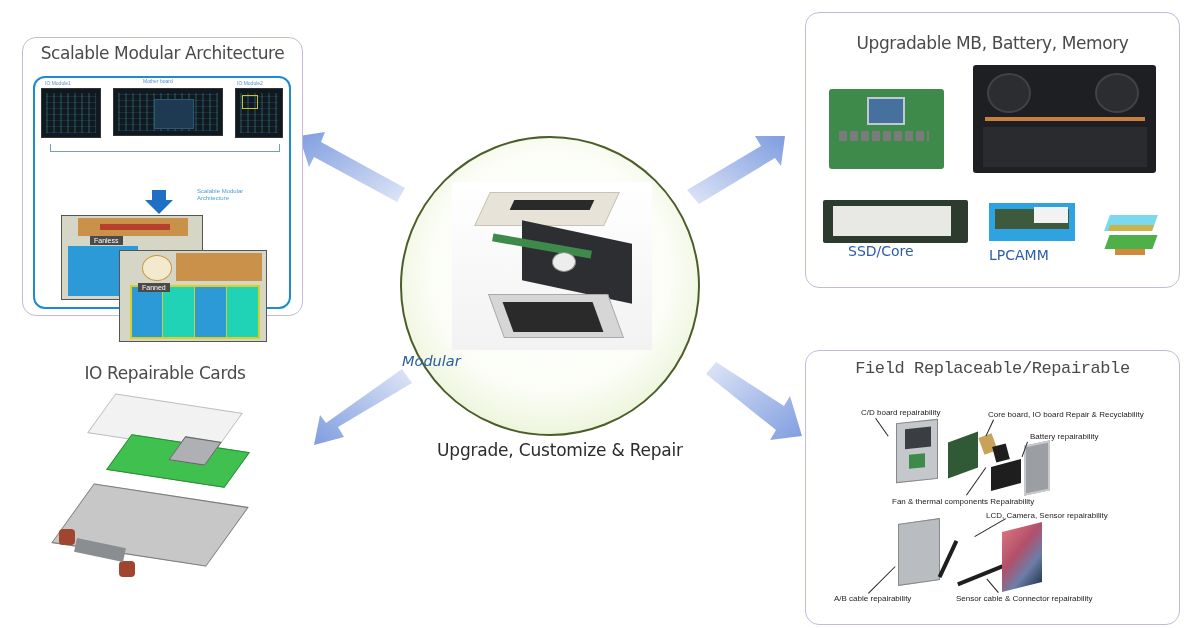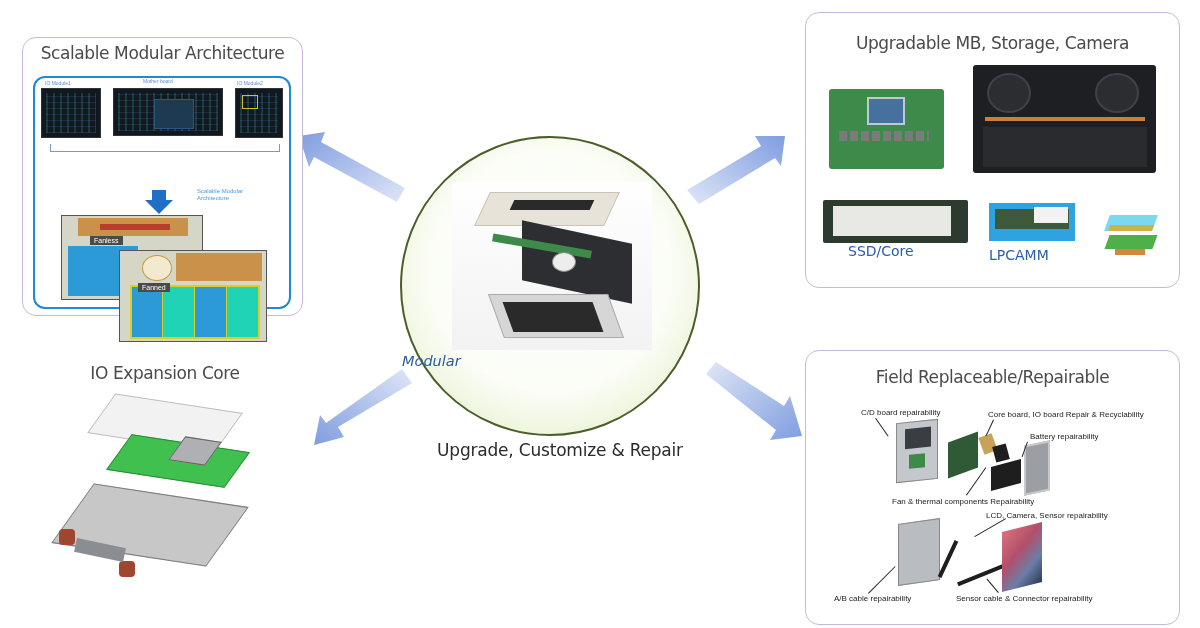--- a/index.html
+++ b/index.html
@@ -59,21 +59,21 @@
   #p-tr { left: 805px; top: 12px; width: 375px; height: 276px; }
   #p-tr .panel-title { top: 20px; }
   .img-box { position: absolute; }
   .caption-blue {
     position: absolute; font-family: "DejaVu Sans", sans-serif;
     font-size: 14px; color: #2b5da8; white-space: nowrap;
   }
 
   
   #p-br { left: 805px; top: 350px; width: 375px; height: 275px; }
-  #p-br .panel-title { top: 16px; }
+  #p-br .panel-title { top: 8px; font-family: Liberation Mono, monospace; }
   .anno { position: absolute; font-size: 8px; color: #222; white-space: nowrap; }
   .leader { position: absolute; height: 1px; background: #222; transform-origin: 0 0; }
 
   
   #io-title {
     position: absolute; left: 40px; top: 363px; width: 250px; text-align: center;
     font-family: "DejaVu Sans", sans-serif; font-size: 17px; letter-spacing: -0.4px; color: #4a4a4a;
   }
 
   
@@ -179,21 +179,21 @@
       <div class="battery-cell" style="left:12px;top:36px;width:30px;height:50px;background:#2d9ad8"></div>
       <div class="battery-cell" style="left:43px;top:36px;width:31px;height:50px;background:#20d3b6"></div>
       <div class="battery-cell" style="left:75px;top:36px;width:31px;height:50px;background:#2d9ad8"></div>
       <div class="battery-cell" style="left:107px;top:36px;width:31px;height:50px;background:#20d3b6"></div>
       <div class="chassis-tag" style="left:18px;top:32px">Fanned</div>
     </div>
   </div>
 </div>
 
 <div class="panel" id="p-tr">
-  <div class="panel-title">Upgradable MB, Storage, Camera</div>
+  <div class="panel-title">Upgradable MB, Battery, Memory</div>
 
   <div class="img-box" style="left:23px;top:76px;width:115px;height:80px;background:#3d8a4a;border-radius:3px">
     <div style="position:absolute;left:38px;top:8px;width:38px;height:28px;background:#46709e;border:2px solid #c2c8d0"></div>
     <div style="position:absolute;left:10px;top:42px;width:90px;height:10px;background:repeating-linear-gradient(90deg,#7b7b7b 0 8px,#3d8a4a 8px 11px)"></div>
   </div>
   <div class="img-box" style="left:167px;top:52px;width:183px;height:108px;background:#1e1f22;border-radius:3px">
     <div style="position:absolute;left:14px;top:8px;width:44px;height:40px;border-radius:50%;background:#2c2d31;border:2px solid #404247"></div>
     <div style="position:absolute;left:122px;top:8px;width:44px;height:40px;border-radius:50%;background:#2c2d31;border:2px solid #404247"></div>
     <div style="position:absolute;left:12px;top:52px;width:160px;height:4px;background:#c9803e"></div>
     <div style="position:absolute;left:10px;top:62px;width:164px;height:40px;background:#2a2b2f"></div>
@@ -227,21 +227,21 @@
     <div style="position:absolute;left:100px;top:70px;width:24px;height:20px;border-radius:50%;background:#ededed;border:1px solid #888"></div>
     <div style="position:absolute;left:44px;top:112px;width:120px;height:44px;background:#d6d6d6;transform:skewX(20deg);border:1px solid #aaa"></div>
     <div style="position:absolute;left:56px;top:120px;width:90px;height:30px;background:#2a2a2a;transform:skewX(20deg)"></div>
   </div>
   <div class="center-caption">
     <div>Modular</div>
   </div>
 </div>
 <div id="tagline">Upgrade, Customize &amp; Repair</div>
 
-<div id="io-title">IO Expansion Core</div>
+<div id="io-title">IO Repairable Cards</div>
 <div style="position:absolute;left:55px;top:395px;width:210px;height:185px">
   <div style="position:absolute;left:40px;top:8px;width:140px;height:40px;background:#f2f2f2;border:1px solid #bdbdbd;transform:skewX(-30deg) rotate(8deg)"></div>
   <div style="position:absolute;left:58px;top:48px;width:130px;height:36px;background:#3fc04f;border:1px solid #2a8a35;transform:skewX(-30deg) rotate(8deg)"></div>
   <div style="position:absolute;left:120px;top:44px;width:40px;height:24px;background:#aeb0b4;border:1px solid #666;transform:skewX(-30deg) rotate(8deg)"></div>
   <div style="position:absolute;left:10px;top:100px;width:170px;height:60px;background:#c7c7c7;border:1px solid #7c7c7c;transform:skewX(-30deg) rotate(8deg)"></div>
   <div style="position:absolute;left:4px;top:134px;width:16px;height:16px;border-radius:4px;background:#a0452e"></div>
   <div style="position:absolute;left:64px;top:166px;width:16px;height:16px;border-radius:4px;background:#a0452e"></div>
   <div style="position:absolute;left:20px;top:148px;width:50px;height:14px;background:#8a8d92;transform:rotate(12deg)"></div>
 </div>
 

